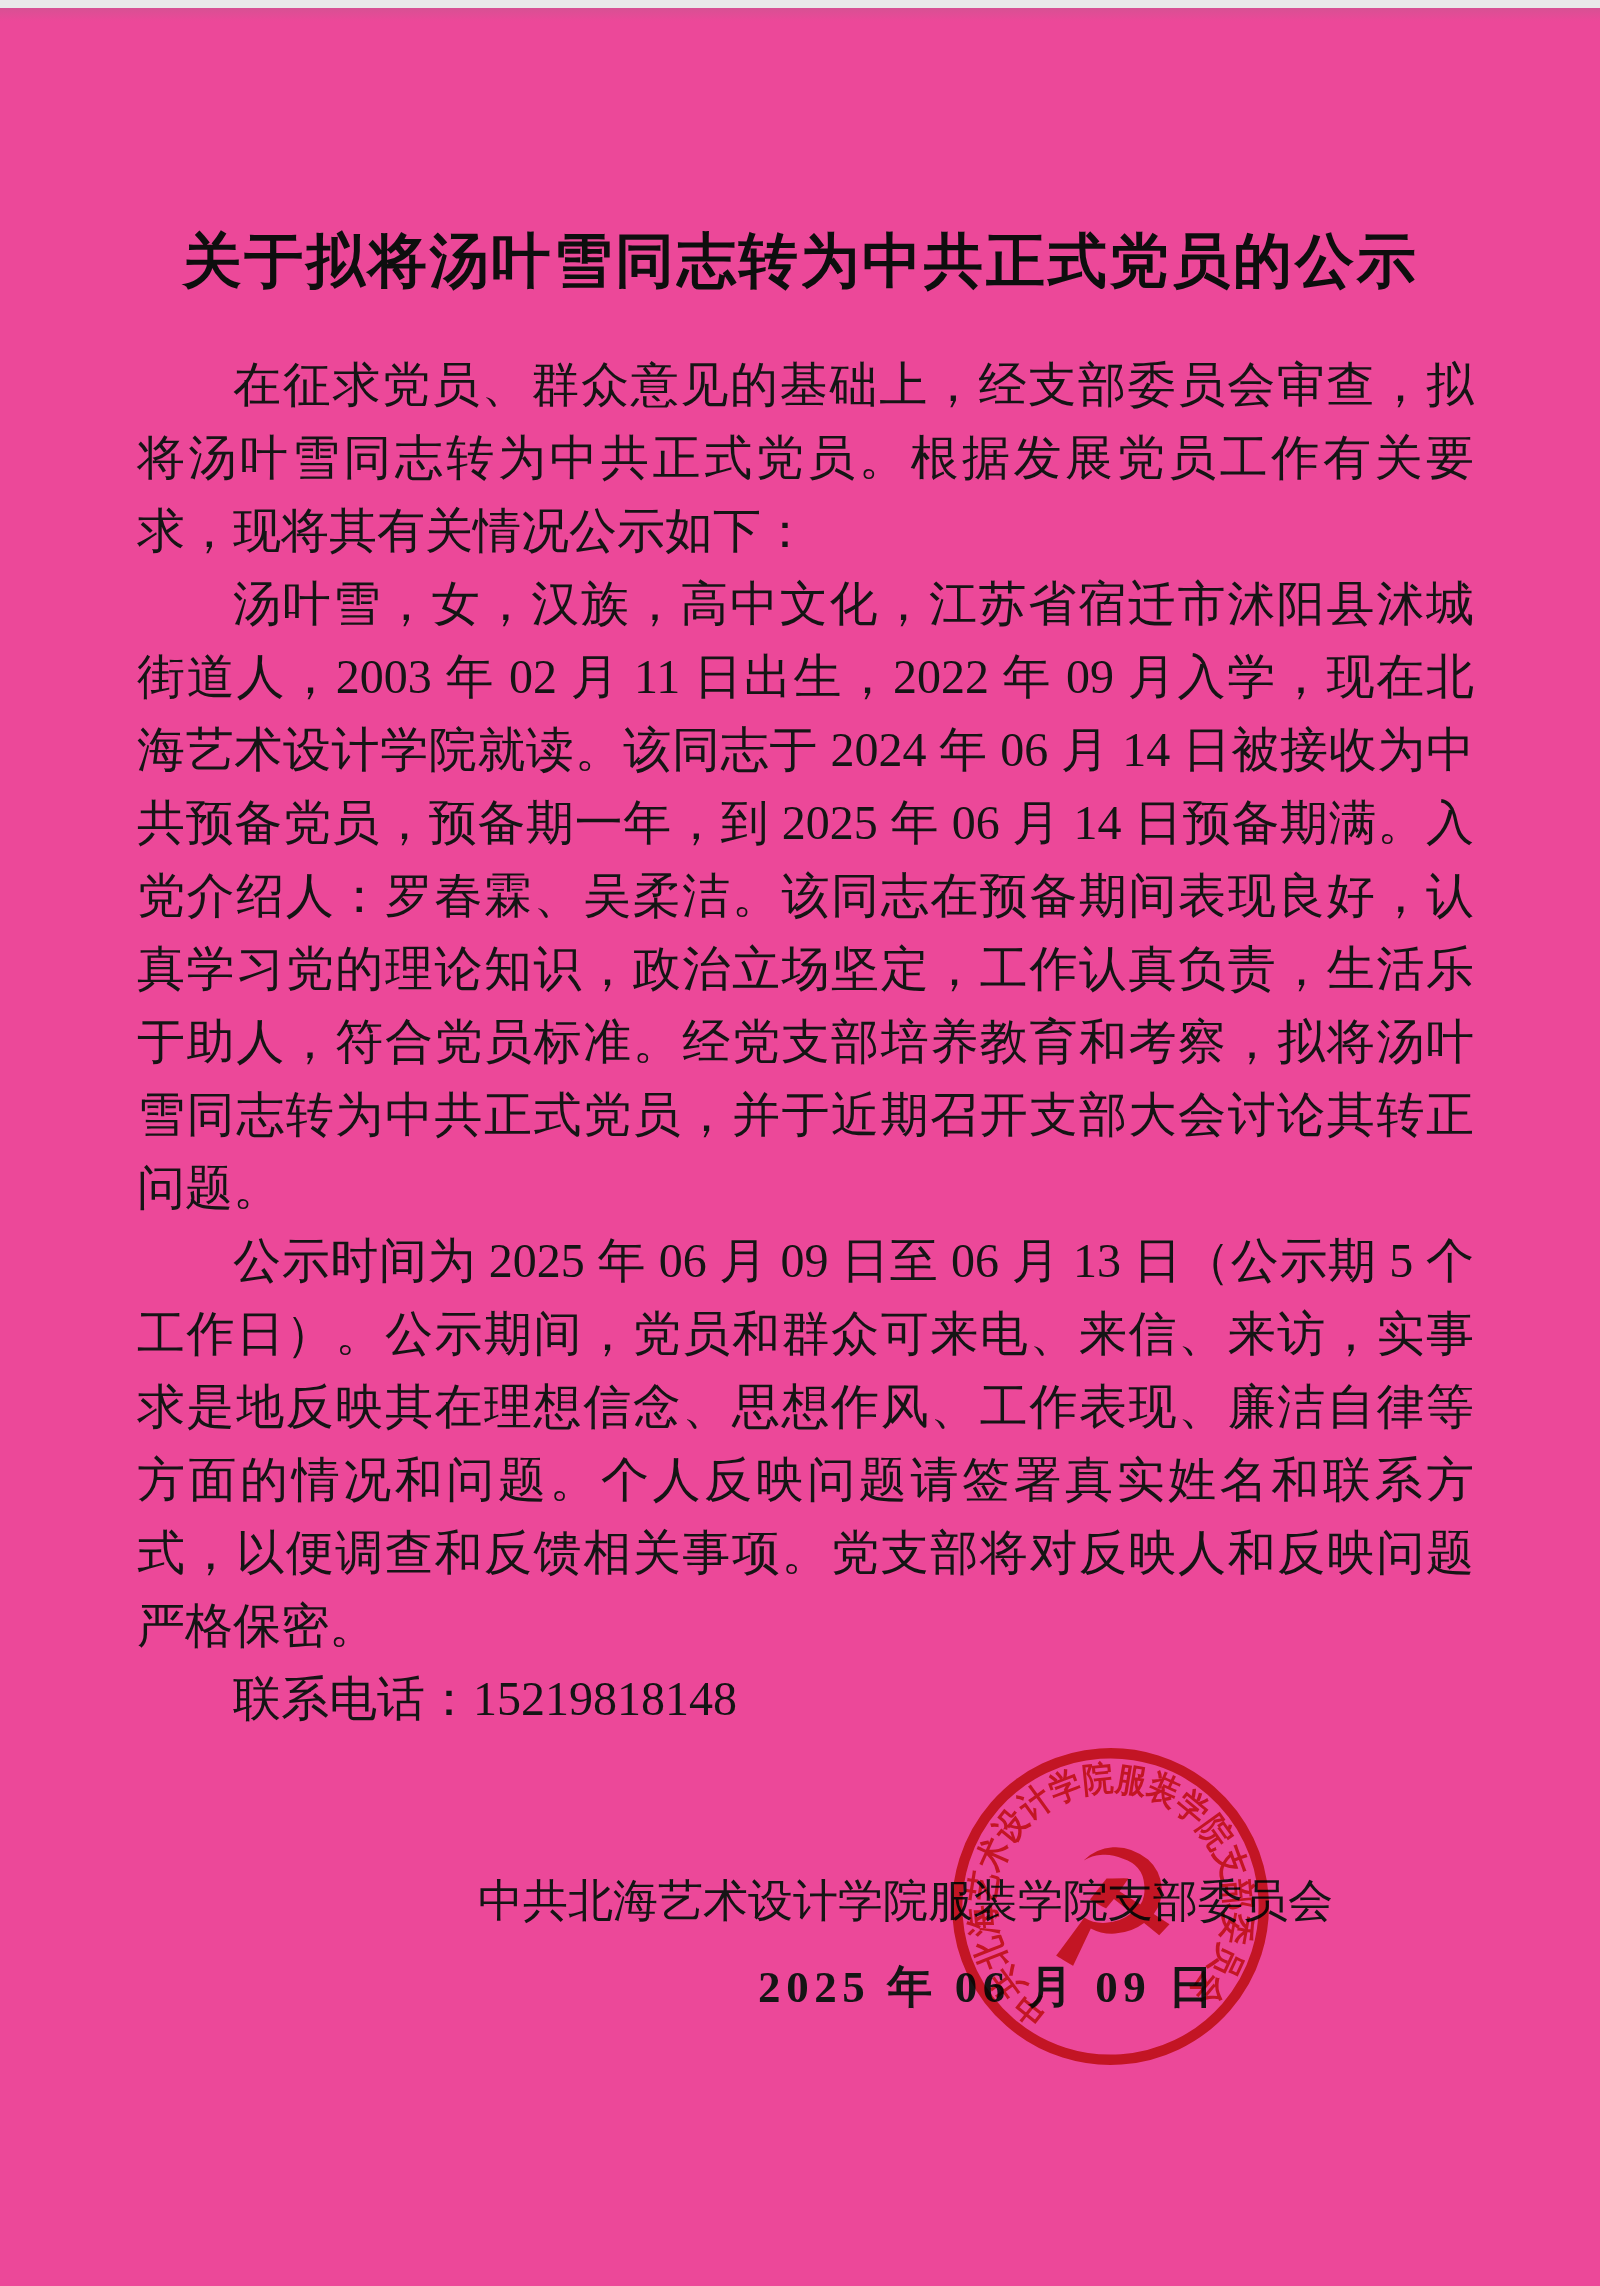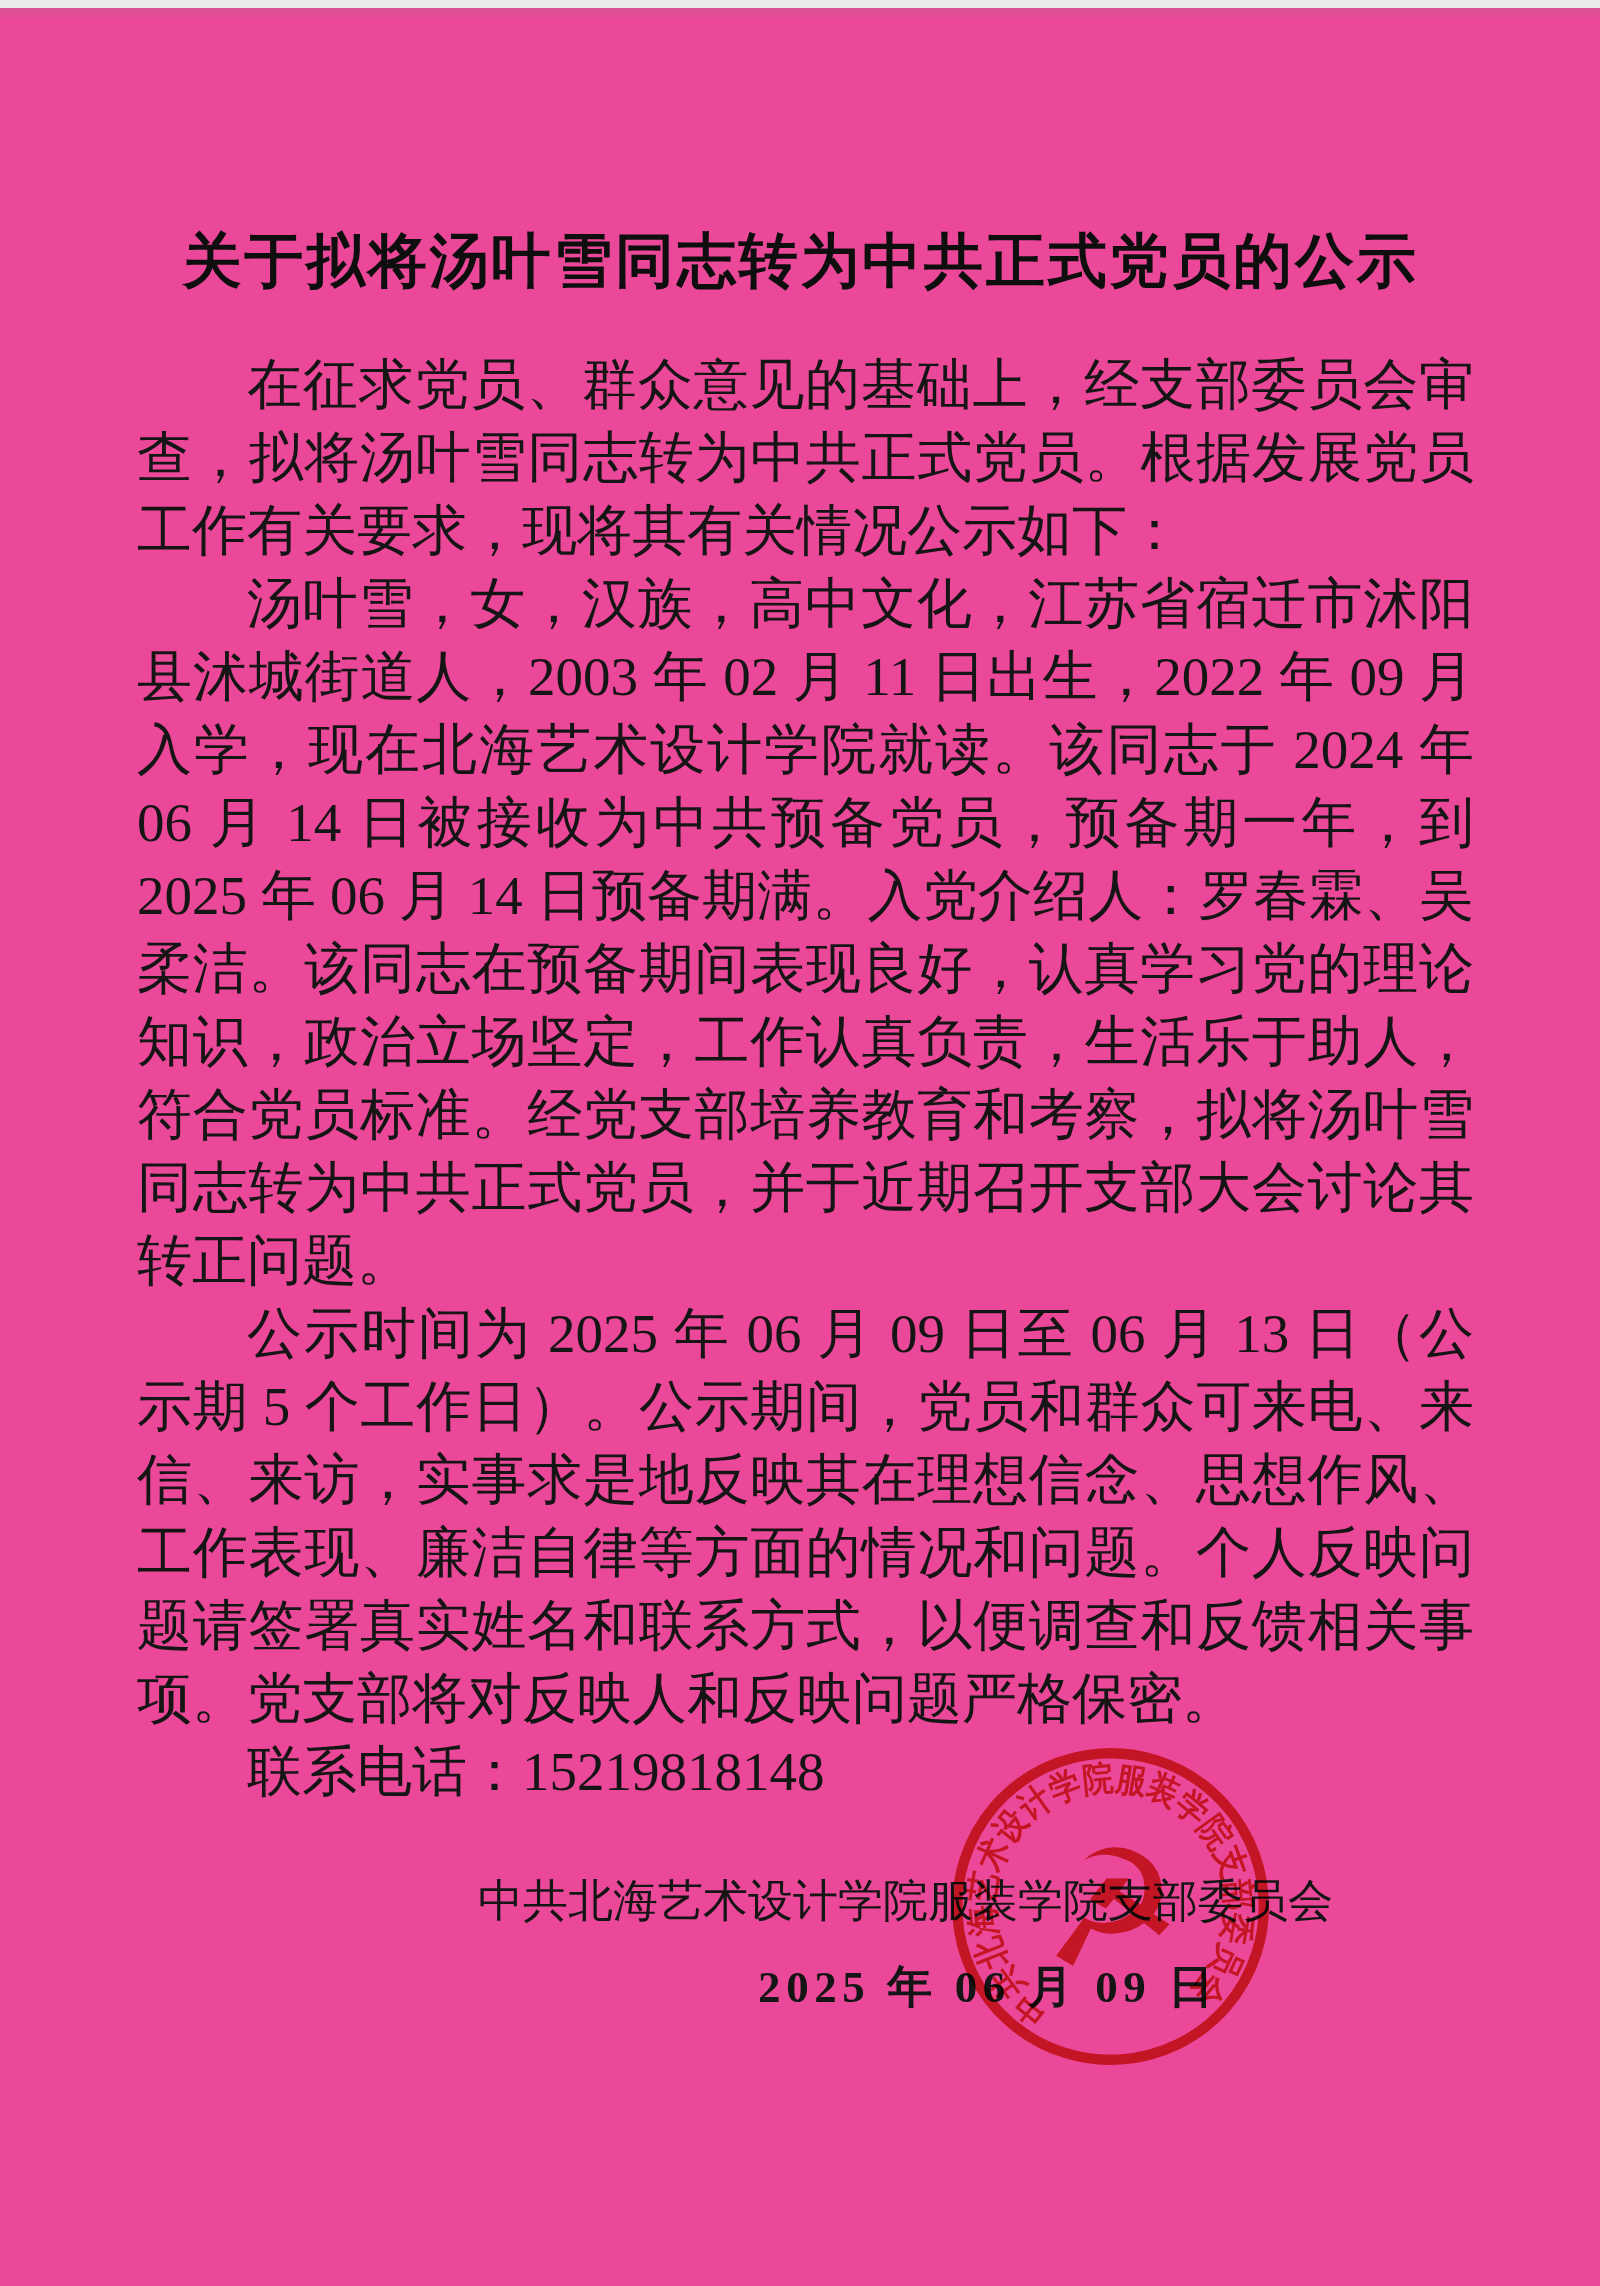--- a/index.html
+++ b/index.html
@@ -26,21 +26,21 @@
   .doc-title{
     position:absolute;top:177px;left:0;width:100%;
     text-align:center;
     font-size:59px;font-weight:bold;
     letter-spacing:2.8px;
     line-height:1.25;
     color:#0e0e0e;
   }
   .doc-body{
     position:absolute;top:340px;left:137px;width:1337px;
-    font-size:55px;line-height:73px;
+    font-size:48px;line-height:73px;
     text-align:justify;
     text-justify:inter-ideograph;
     color:#151515;
   }
   .doc-body p{margin:0;text-indent:2em;}
   .closing-block{
     position:absolute;top:1857px;right:268px;
     text-align:center;
     font-size:45px;line-height:73px;
     color:#151515;

